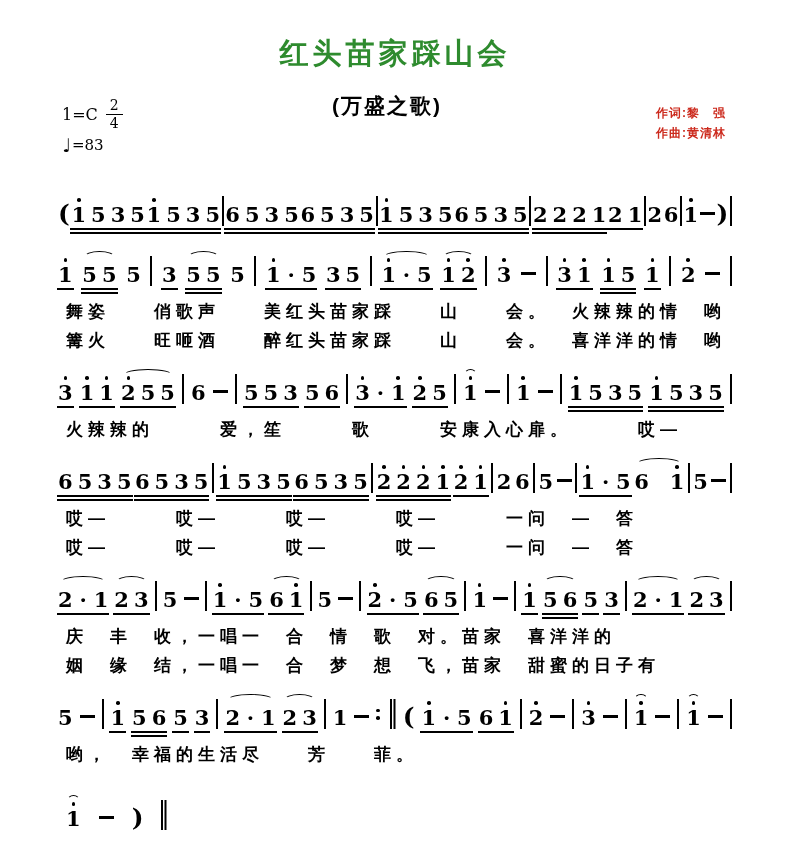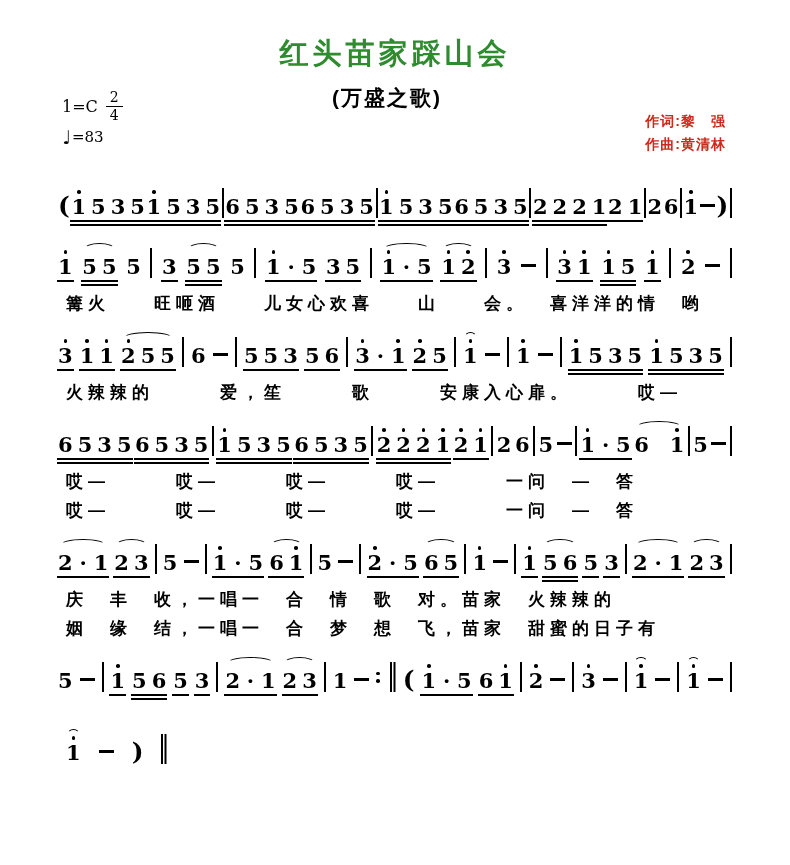--- a/index.html
+++ b/index.html
@@ -2,35 +2,35 @@
 <html style="--title-color: #2e8b2e; --credits-color: #cc2a1d; --ink: #000000;"><head>
 <meta charset="utf-8">
 <style>
   html,body{margin:0;padding:0;}
   body{
     width:790px;height:865px;overflow:hidden;background:#ffffff;
     font-family:"Liberation Sans", sans-serif;color:var(--ink,#000);
   }
   .page{width:790px;height:865px;position:relative;}
   .title{
-    margin:34px 0 8px;text-align:center;font-size:29px;font-weight:900;
+    margin:34px 0 16px;text-align:center;font-size:29px;font-weight:900;
     letter-spacing:4px;color:var(--title-color,#2e8b2e);
     font-family:"Liberation Sans", sans-serif;
   }
   .head{position:relative;height:86px;}
   .subtitle{position:absolute;left:0;right:16px;top:2px;margin:0;text-align:center;
     font-size:21px;font-weight:700;letter-spacing:2px;}
   .meta{position:absolute;left:62px;top:8px;font-family:"DejaVu Serif",serif;font-size:16px;}
   .keyrow{display:flex;align-items:center;gap:8px;}
   .frac{display:inline-flex;flex-direction:column;align-items:center;font-size:14px;line-height:1.05;}
   .frac .num{border-bottom:1.5px solid #000;padding:0 4px 1px;}
   .frac .den{padding-top:1px;}
   .tempo{margin-top:4px;font-size:15px;display:flex;align-items:center;}
   .tempo .note{font-size:19px;margin-right:1px;}
-  .credits{position:absolute;right:64px;top:28px;font-size:14px;font-weight:700;
+  .credits{position:absolute;right:64px;top:14px;font-size:12px;font-weight:700;
     color:var(--credits-color,#cc2a1d);line-height:1.65;letter-spacing:1px;}
   .score-area{padding:0 58px;}
   .score-line{display:flex;justify-content:space-between;align-items:center;height:46px;margin-top:12px;}
   .score-line.left{justify-content:flex-start;gap:18px;margin-top:26px;padding-left:8px;}
   .block{margin-top:14px;}
   .lyric{margin-top:6px;padding-left:8px;font-size:17px;font-weight:700;
     letter-spacing:5px;line-height:23px;white-space:pre;}
   
   .tok{position:relative;display:inline-flex;align-items:flex-end;
     font-family:"DejaVu Serif",serif;font-weight:700;font-size:21px;line-height:1;}
@@ -380,21 +380,22 @@
           <span class="bar"></span>
           <span class="tok">
             <span class="cell">
               <span class="hidot on"></span>
               <span class="dgt">2</span>
             </span>
           </span>
           <span class="dash"></span>
           <span class="bar"></span>
         </div>
-      <div class="lyric">篝火　　旺咂酒　　儿女心欢喜　　山　　会。　喜洋洋的情　哟</div>
+      <div class="lyric">舞姿　　俏歌声　　美红头苗家踩　　山　　会。　火辣辣的情　哟</div>
+      <div class="lyric">篝火　　旺咂酒　　醉红头苗家踩　　山　　会。　喜洋洋的情　哟</div>
     </div>
 
     <div class="block">
       <div class="score-line">
           <span class="tok u1">
             <span class="cell">
               <span class="hidot on"></span>
               <span class="dgt">3</span>
             </span>
           </span>
@@ -855,21 +856,21 @@
               <span class="hidot"></span>
               <span class="dgt">2</span>
             </span>
             <span class="cell">
               <span class="hidot"></span>
               <span class="dgt">3</span>
             </span>
           </span>
           <span class="bar"></span>
         </div>
-      <div class="lyric">庆　丰　收，一唱一　合　情　歌　对。苗家　火辣辣的</div>
+      <div class="lyric">庆　丰　收，一唱一　合　情　歌　对。苗家　喜洋洋的</div>
       <div class="lyric">姻　缘　结，一唱一　合　梦　想　飞，苗家　甜蜜的日子有</div>
     </div>
 
     <div class="block">
       <div class="score-line">
           <span class="tok">
             <span class="cell">
               <span class="hidot"></span>
               <span class="dgt">5</span>
             </span>
@@ -994,20 +995,21 @@
           <span class="bar"></span>
           <span class="tok slur">
             <span class="cell">
               <span class="hidot on"></span>
               <span class="dgt">1</span>
             </span>
           </span>
           <span class="dash"></span>
           <span class="bar"></span>
         </div>
+      <div class="lyric">哟，　幸福的生活尽　　芳　　菲。</div>
     </div>
 
     <div class="score-line left">
         <span class="tok slur">
           <span class="cell">
             <span class="hidot on"></span>
             <span class="dgt">1</span>
           </span>
         </span>
         <span class="dash"></span>

